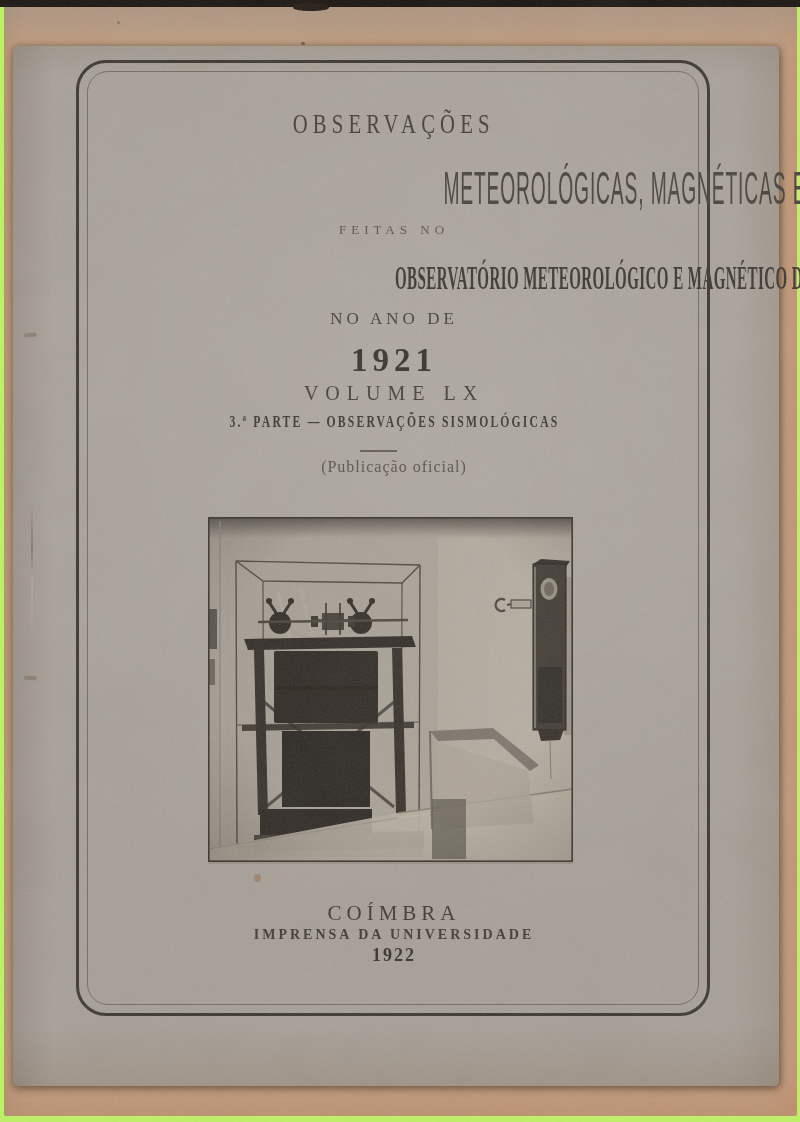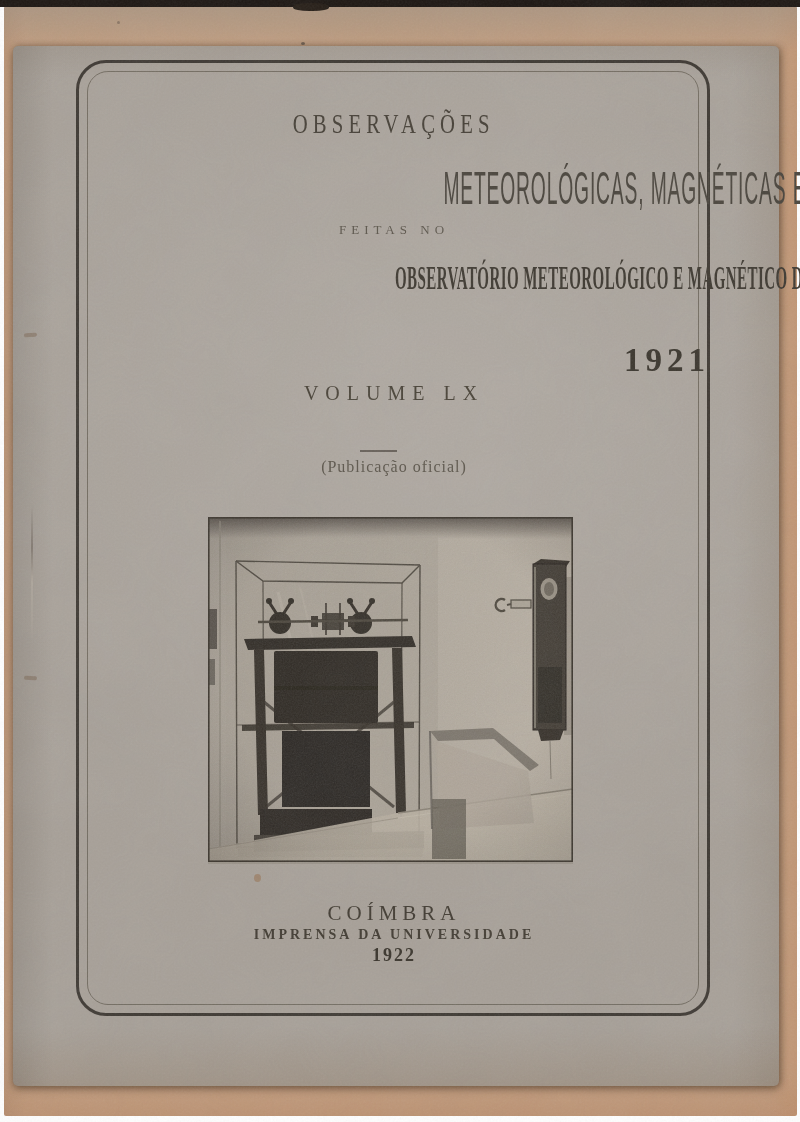--- a/index.html
+++ b/index.html
@@ -1,18 +1,18 @@
 <!DOCTYPE html>
 <html><head>
 <meta charset="utf-8">
 <style>
   html,body{margin:0;padding:0;}
   body{width:800px;height:1122px;overflow:hidden;background:#16100c;
        font-family:"Liberation Serif", serif;}
-  .stage{position:relative;width:800px;height:1122px;background:#ffffff;}
+  .stage{position:relative;width:800px;height:1122px;background:#bef264;}
 
   
   .backing{position:absolute;left:4px;top:6px;width:793px;height:1110px;
     background:
       linear-gradient(180deg, rgba(150,142,130,.50), rgba(150,142,130,0) 46px),
       linear-gradient(90deg, rgba(165,125,95,.30), rgba(0,0,0,0) 22px),
       linear-gradient(270deg, rgba(190,135,95,.35), rgba(0,0,0,0) 30px),
       linear-gradient(0deg, rgba(175,125,90,.35), rgba(0,0,0,0) 40px),
       #c29d7f;
     border-radius:2px;}
@@ -37,21 +37,21 @@
   
   .line{position:absolute;left:78px;width:632px;text-align:center;white-space:nowrap;}
   .line > span{display:inline-block;transform-origin:50% 50%;}
 
   .t-series{top:108px;font-size:28px;letter-spacing:7px;color:#474138;font-weight:500;}
   .t-main{top:161px;font-family:"Liberation Sans",sans-serif;font-size:46px;
           letter-spacing:2px;color:#4a453d;font-weight:400;}
   .t-feitas{top:222px;font-size:13px;letter-spacing:5px;color:#5d574d;}
   .t-inst{top:259px;font-size:34px;font-weight:bold;letter-spacing:1px;color:#3f3a32;}
   .t-noano{top:309px;font-size:17px;letter-spacing:4px;color:#4a443b;}
-  .t-year{top:342px;font-size:33px;font-weight:bold;letter-spacing:5px;color:#3b362e;text-align:right;}
+  .t-year{top:342px;font-size:33px;font-weight:bold;letter-spacing:5px;color:#3b362e;}
   .t-volume{top:382px;font-size:20px;letter-spacing:7px;color:#4a4439;text-decoration:underline;}
   .t-part{top:413px;font-size:16px;font-weight:bold;letter-spacing:3px;color:#413c33;}
   .rule{position:absolute;left:360px;top:450px;width:37px;height:2px;background:#5a544c;opacity:.85;}
   .t-pub{top:458px;font-size:16px;letter-spacing:1px;color:#5d574d;}
   .t-city{top:901px;font-size:21px;letter-spacing:5px;color:#433d34;}
   .t-press{top:927px;font-size:14px;font-weight:bold;letter-spacing:3px;color:#433d34;}
   .t-pyear{top:945px;font-size:18px;font-weight:bold;letter-spacing:2px;color:#3b362e;text-align:center;}
 
   
   .photo{position:absolute;left:208px;top:517px;width:365px;height:345px;}
@@ -93,25 +93,31 @@
   </div>
   <div class="line t-main">
     <span style="transform: scaleX(0.418997);">METEOROLÓGICAS, MAGNÉTICAS E SISMOLÓGICAS</span>
   </div>
   <div class="line t-feitas">
     <span>FEITAS NO</span>
   </div>
   <div class="line t-inst">
     <span style="transform: scaleX(0.441014);">OBSERVATÓRIO METEOROLÓGICO E MAGNÉTICO DE COÍMBRA</span>
   </div>
+  <div class="line t-noano">
+    <span>NO ANO DE</span>
+  </div>
   <div class="line t-year">
     <span>1921</span>
   </div>
   <div class="line t-volume">
     <span>VOLUME LX</span>
+  </div>
+  <div class="line t-part">
+    <span style="transform: scaleX(0.728577);">3.ª PARTE — OBSERVAÇÕES SISMOLÓGICAS</span>
   </div>
   <div class="rule"></div>
   <div class="line t-pub">
     <span>(Publicação oficial)</span>
   </div>
 
   <svg class="photo" viewBox="0 0 365 345" role="img" aria-label="Seismograph instrument in a glass case beside a wall-mounted clock case">
     <defs>
       <linearGradient id="wallG" x1="0" y1="0" x2="1" y2="0">
         <stop offset="0" stop-color="#a69e93"></stop>

